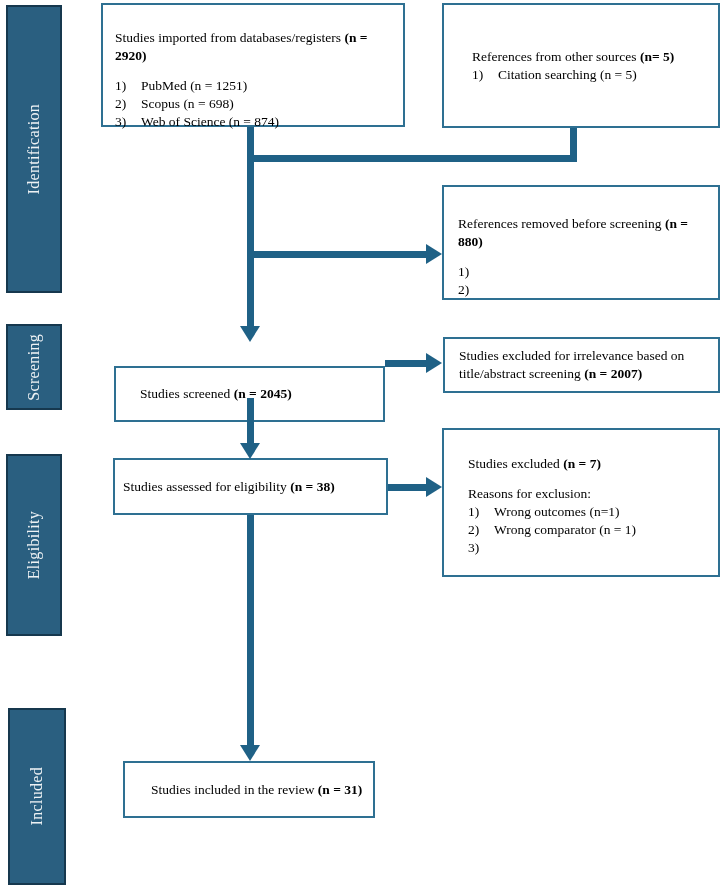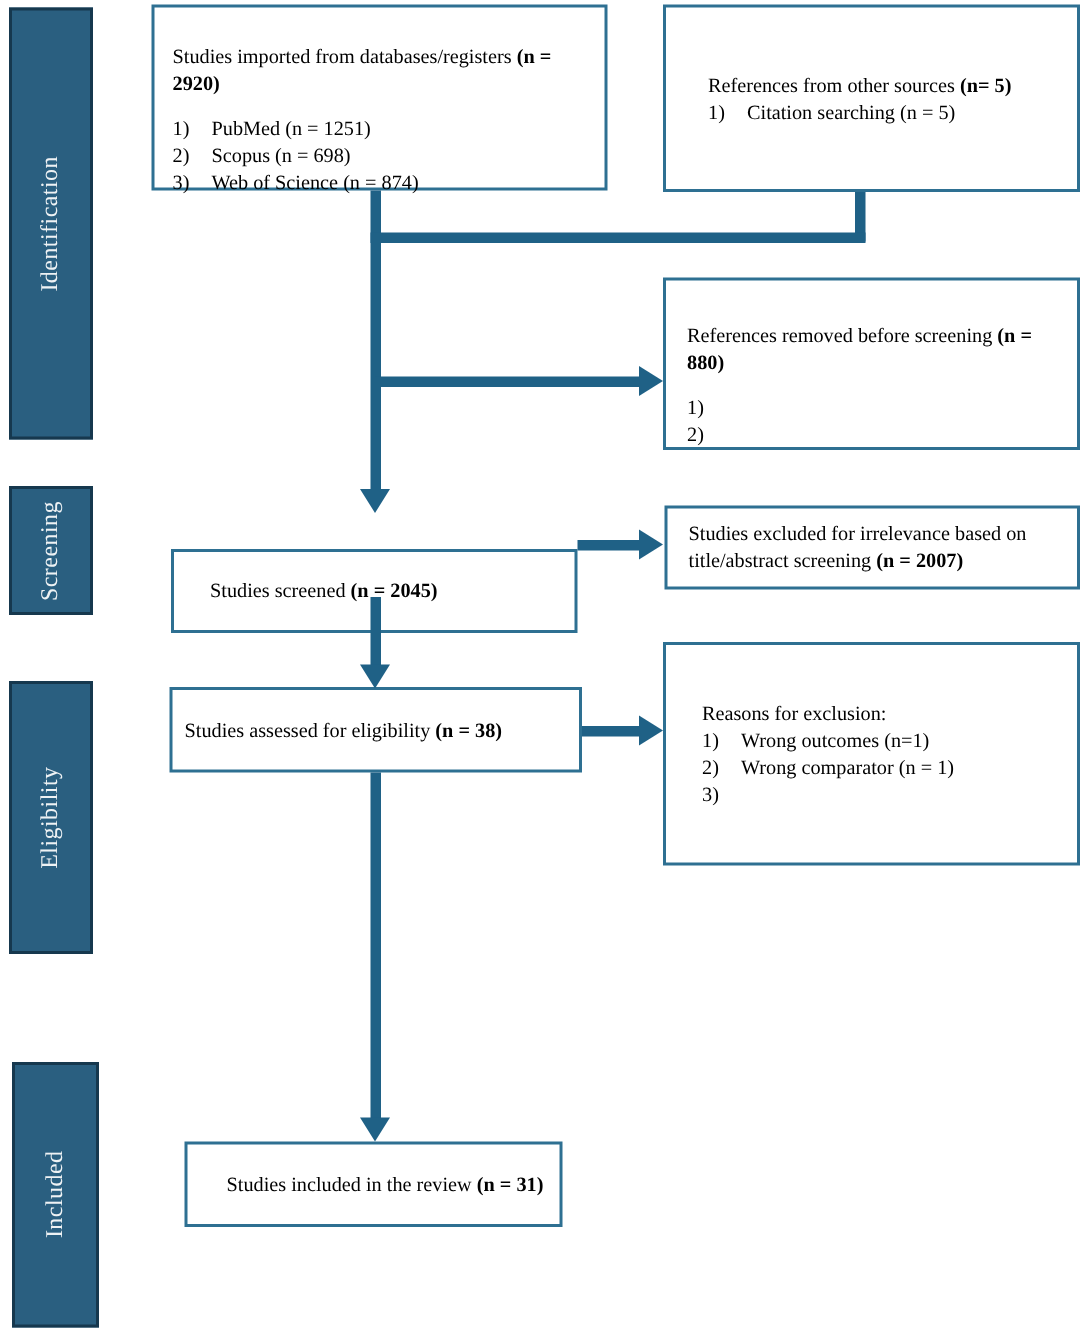--- a/index.html
+++ b/index.html
@@ -137,20 +137,23 @@
     </div>
   </div>
 
   <div class="fbox center-line" style="left:113px; top:458px; width:275px; height:57px; padding-left:8px;">
     <div>
       <span>Studies assessed for eligibility</span><span class="count">(n = 38)</span>
     </div>
   </div>
 
   <div class="fbox" style="left:442px; top:428px; width:278px; height:149px; padding:25px 8px 0 24px;">
+    <div>
+      <span>Studies excluded</span><span class="count">(n = 7)</span>
+    </div>
     <div class="nlist">
       <div>Reasons for exclusion:</div>
       <div class="nitem">
         <span class="nnum">1)</span>
         <span>Wrong outcomes (n=1)</span>
       </div>
       <div class="nitem">
         <span class="nnum">2)</span>
         <span>Wrong comparator  (n = 1)</span>
       </div>

